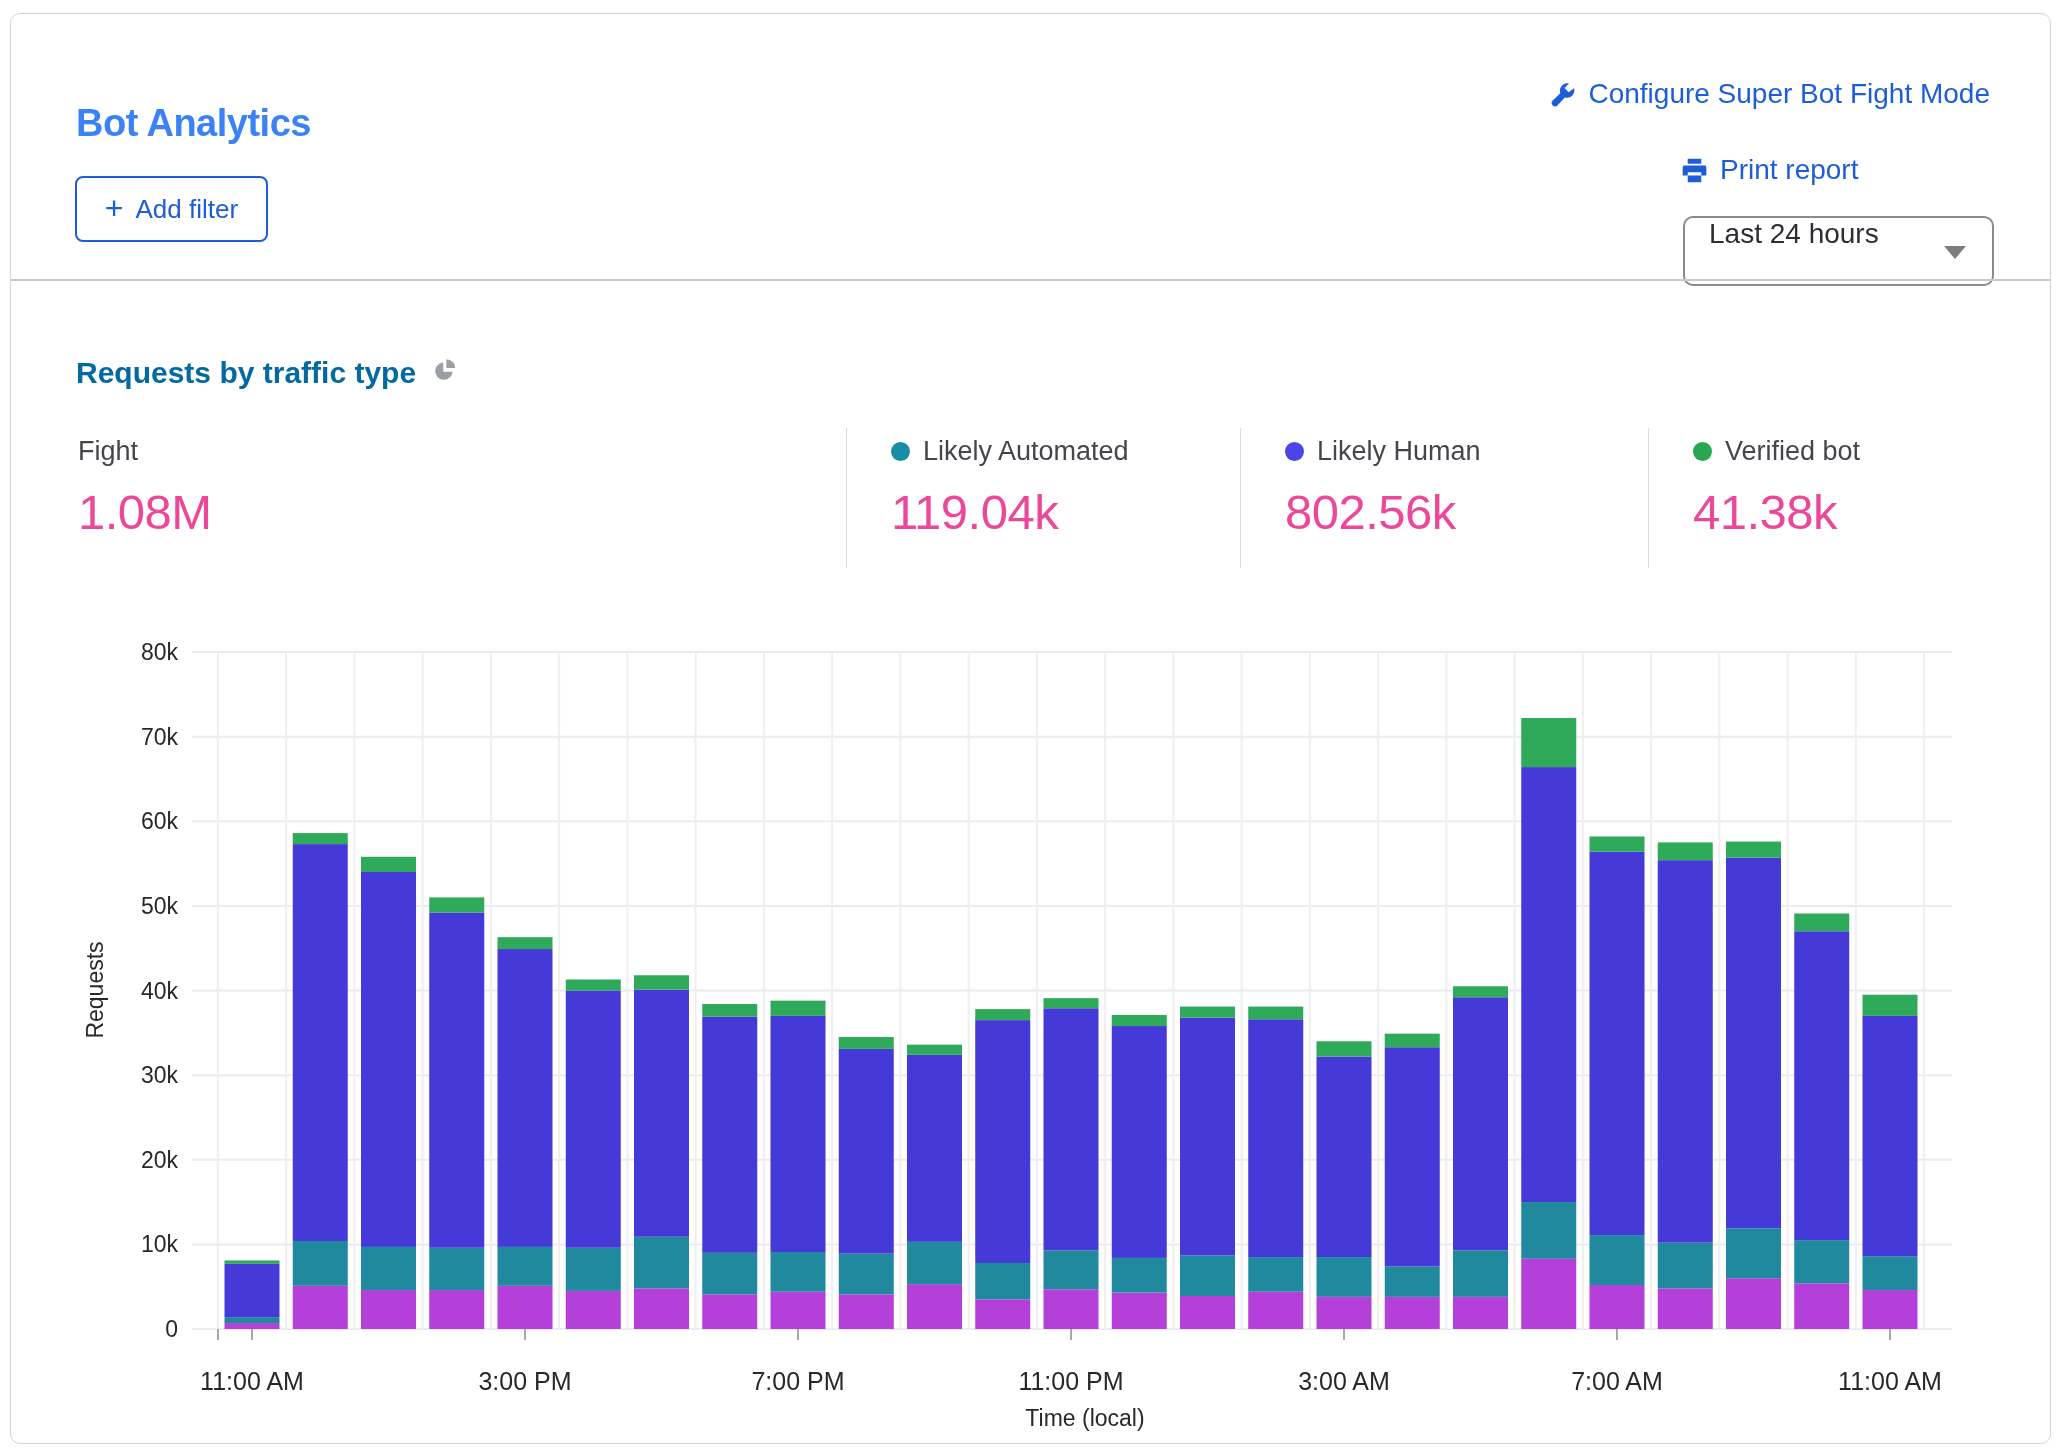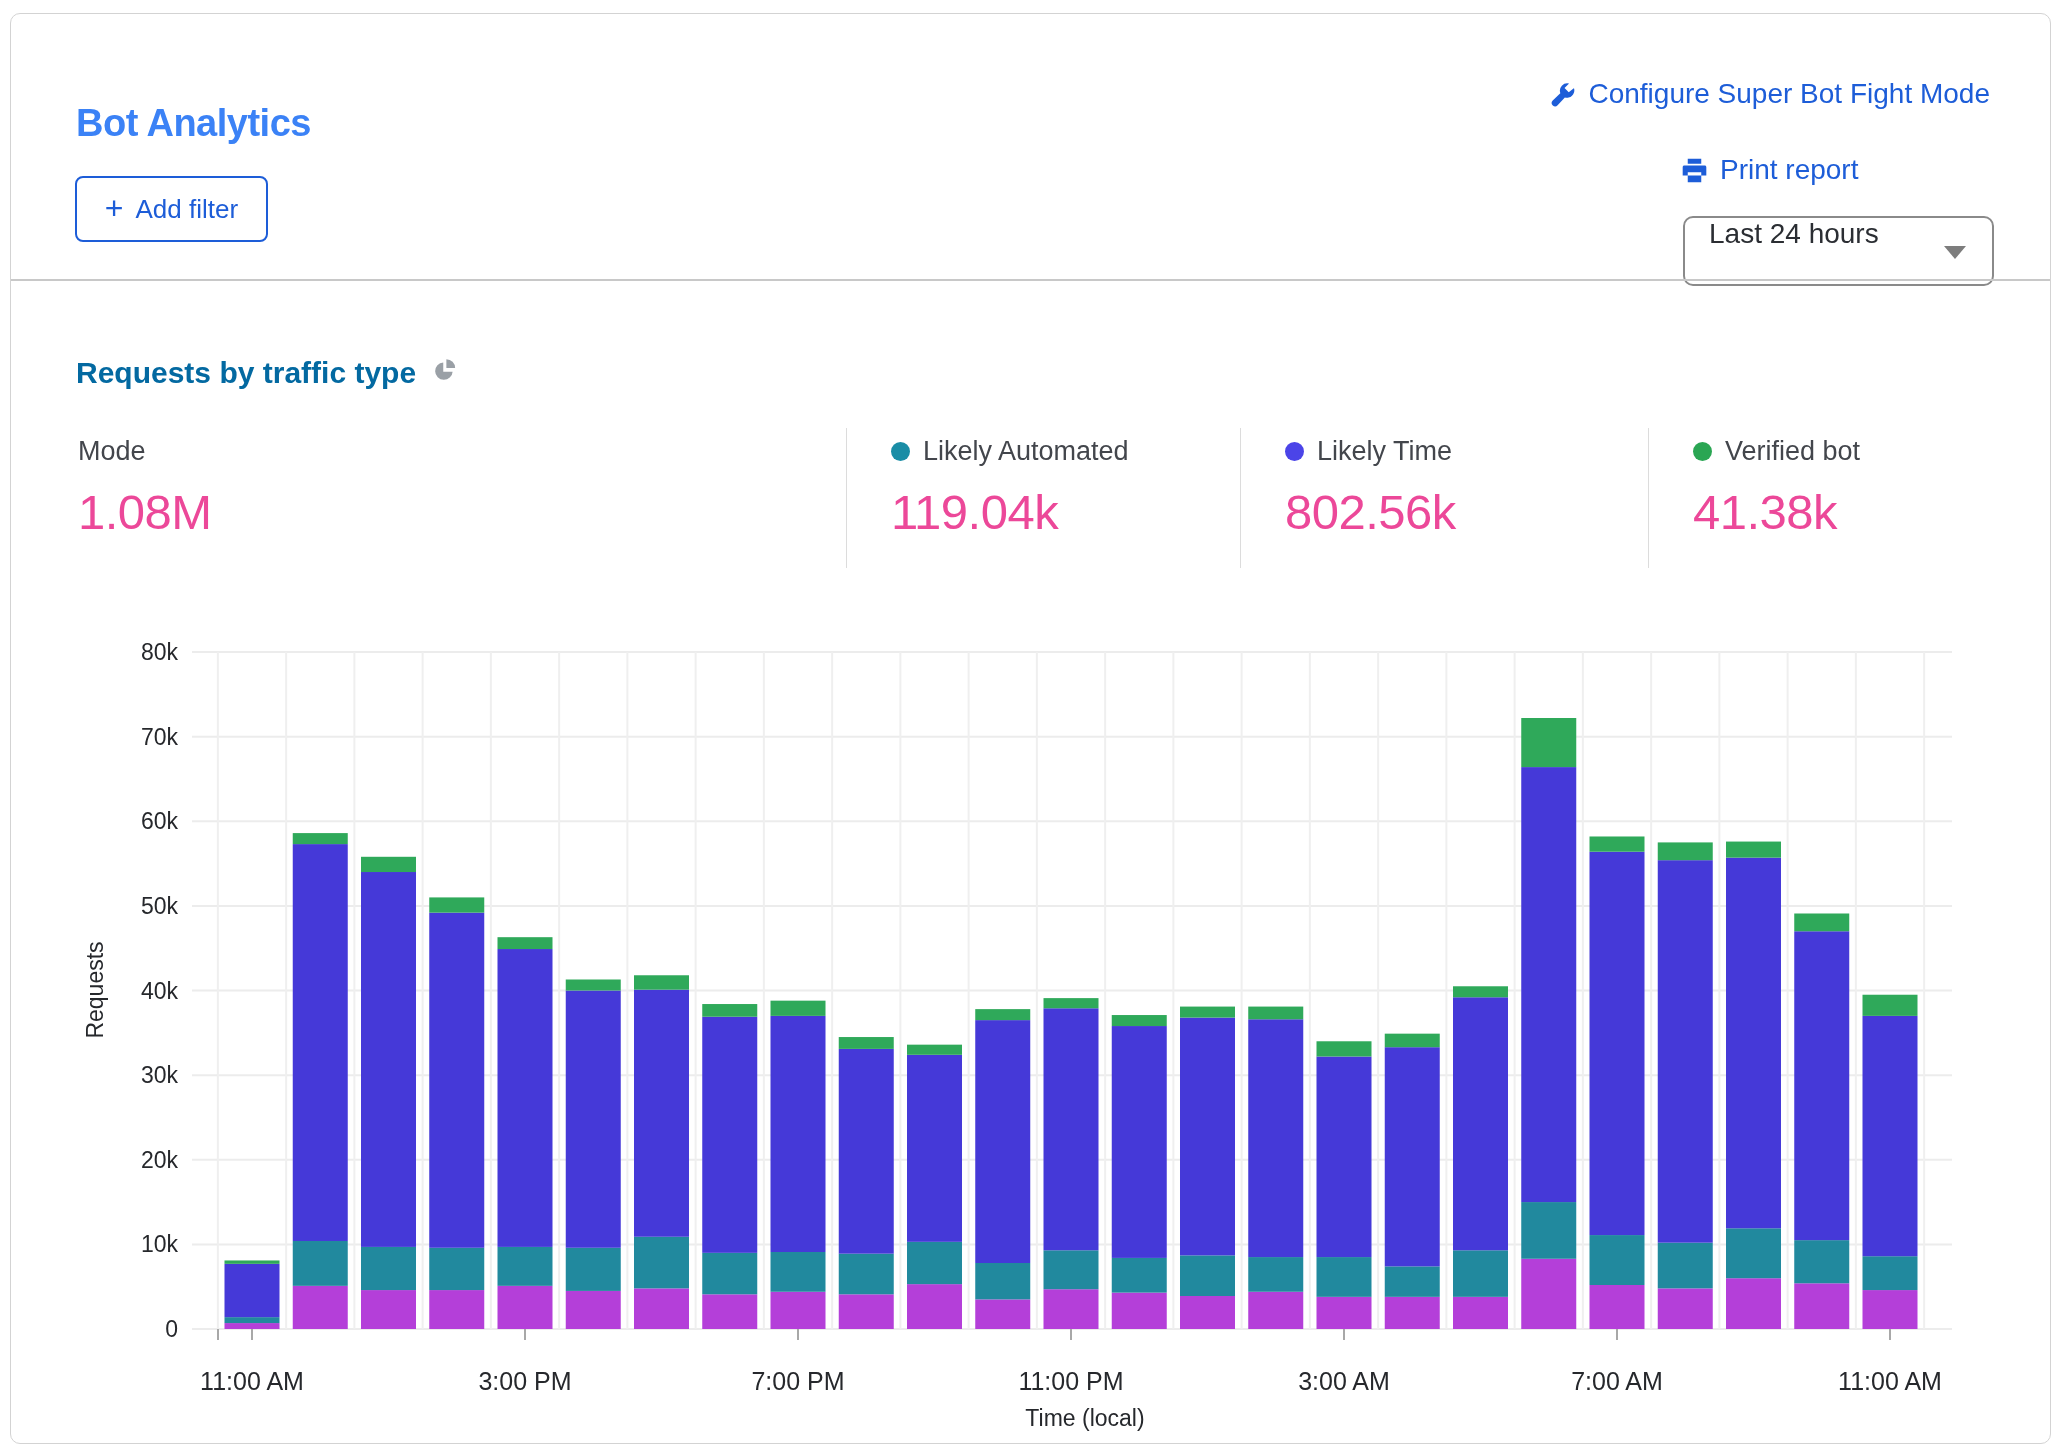--- a/index.html
+++ b/index.html
@@ -71,35 +71,35 @@
       <svg width="25" height="25" viewBox="0 0 20 20">
           <path d="M9 3.5a7 7 0 1 0 7.5 7.5H9z" fill="#9aa0a6"></path>
           <path d="M11.5 1a7 7 0 0 1 7 7h-7z" fill="#9aa0a6"></path>
         </svg>
     </span>
   </div>
 
   <div class="stats">
     <div class="stat" style="left:62px;padding-left:16px;">
       <div class="stat-label">
-        <span>Mode</span>
+        <span>Fight</span>
       </div>
       <div class="stat-value">1.08M</div>
     </div>
     <div class="stat bordered" style="left:846px;padding-left:44px;">
       <div class="stat-label">
         <span class="dot" style="background: rgb(26, 141, 166);"></span>
         <span>Likely Automated</span>
       </div>
       <div class="stat-value">119.04k</div>
     </div>
     <div class="stat bordered" style="left:1240px;padding-left:44px;">
       <div class="stat-label">
         <span class="dot" style="background: rgb(75, 68, 232);"></span>
-        <span>Likely Time</span>
+        <span>Likely Human</span>
       </div>
       <div class="stat-value">802.56k</div>
     </div>
     <div class="stat bordered" style="left:1648px;padding-left:44px;">
       <div class="stat-label">
         <span class="dot" style="background: rgb(42, 166, 83);"></span>
         <span>Verified bot</span>
       </div>
       <div class="stat-value">41.38k</div>
     </div>

